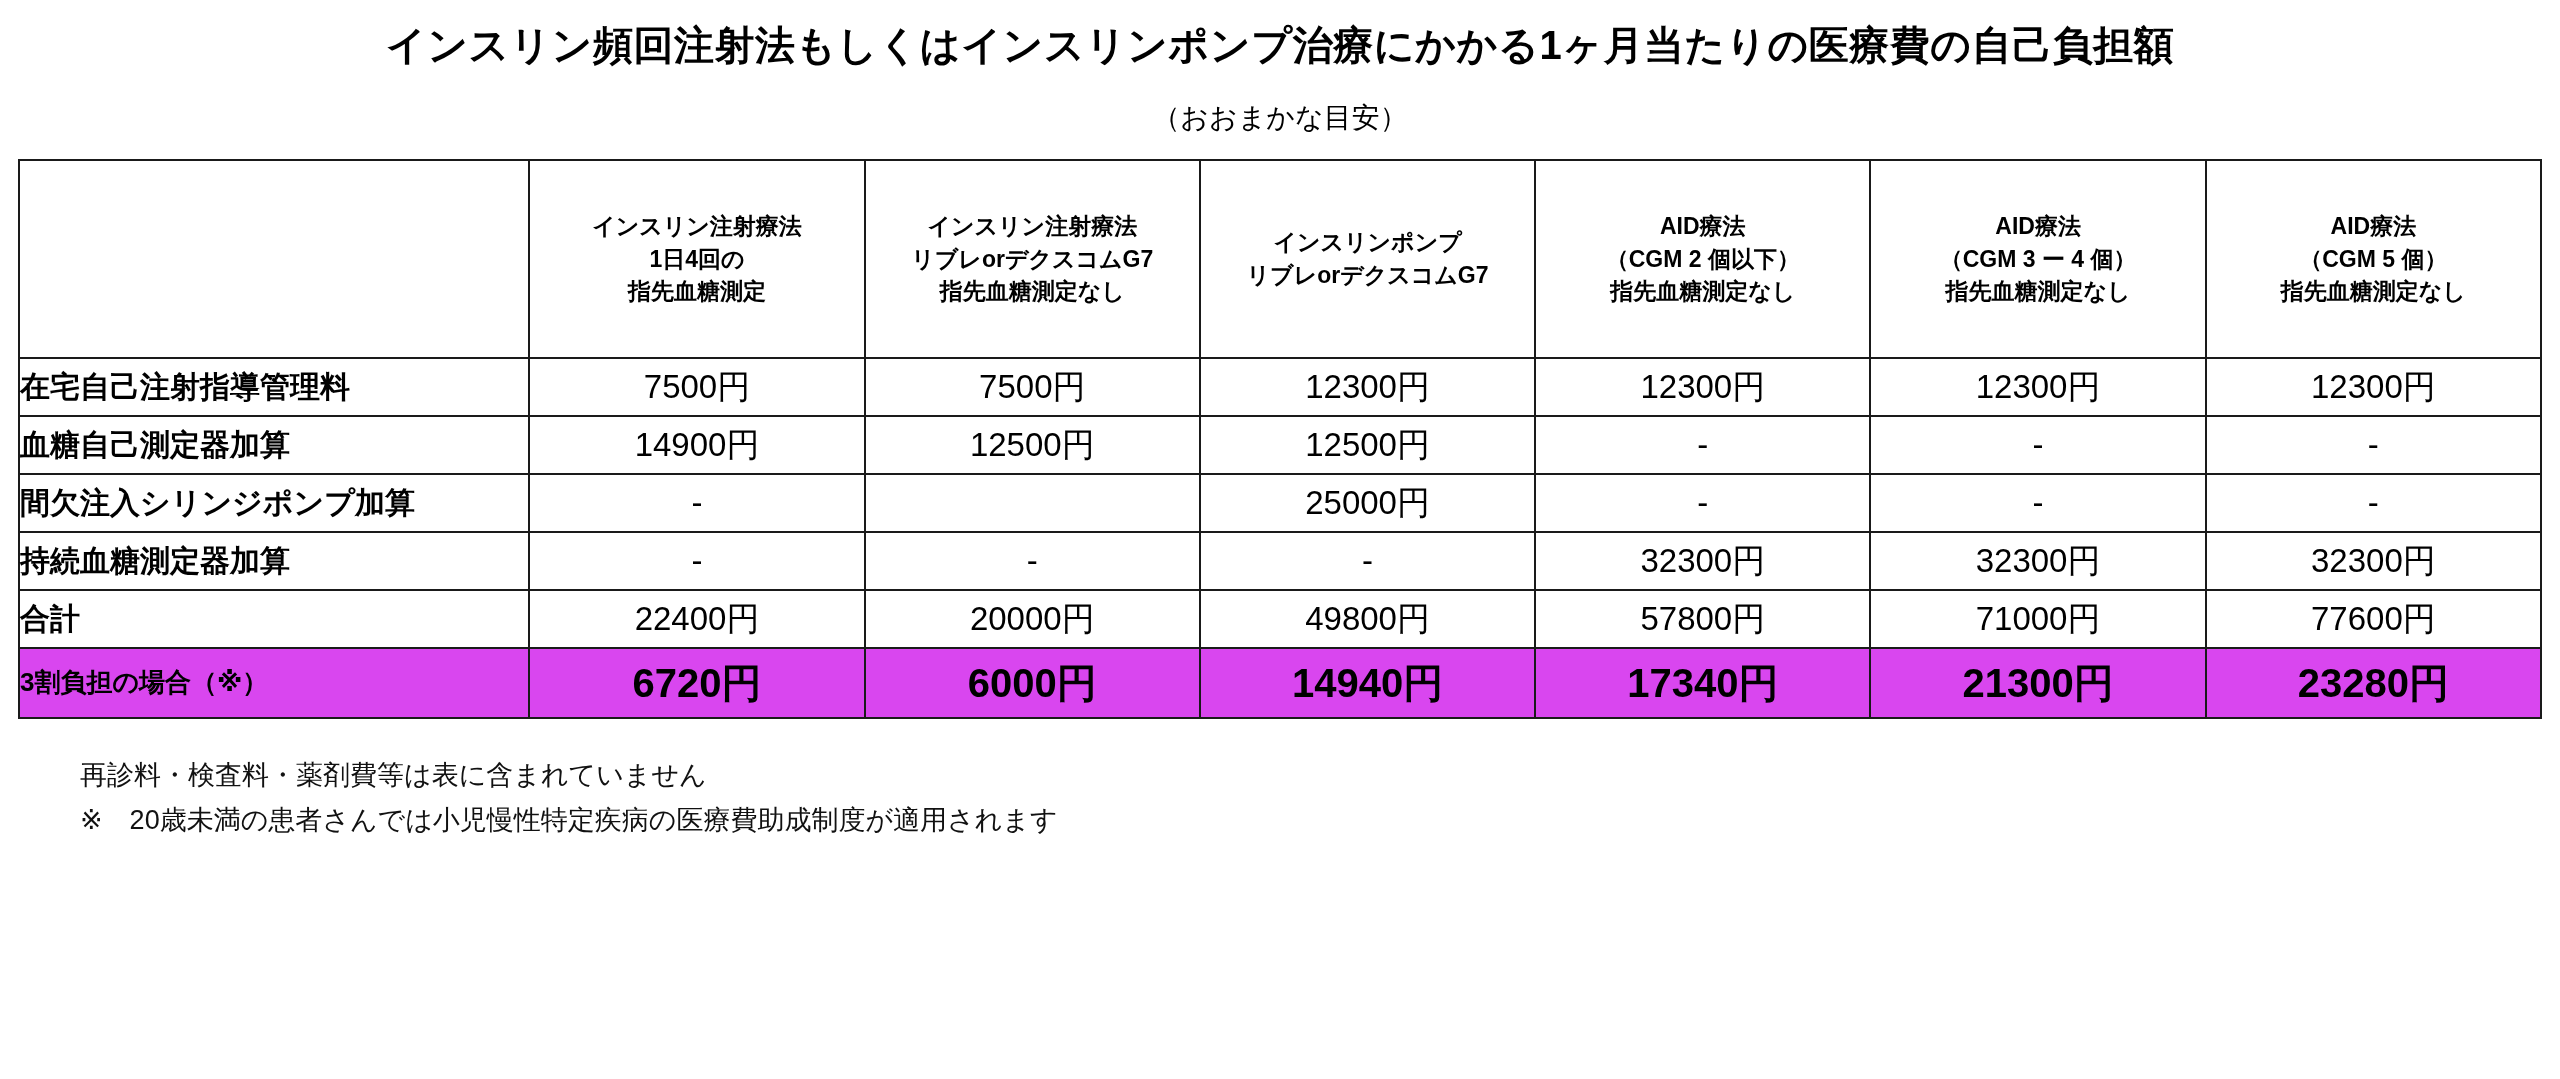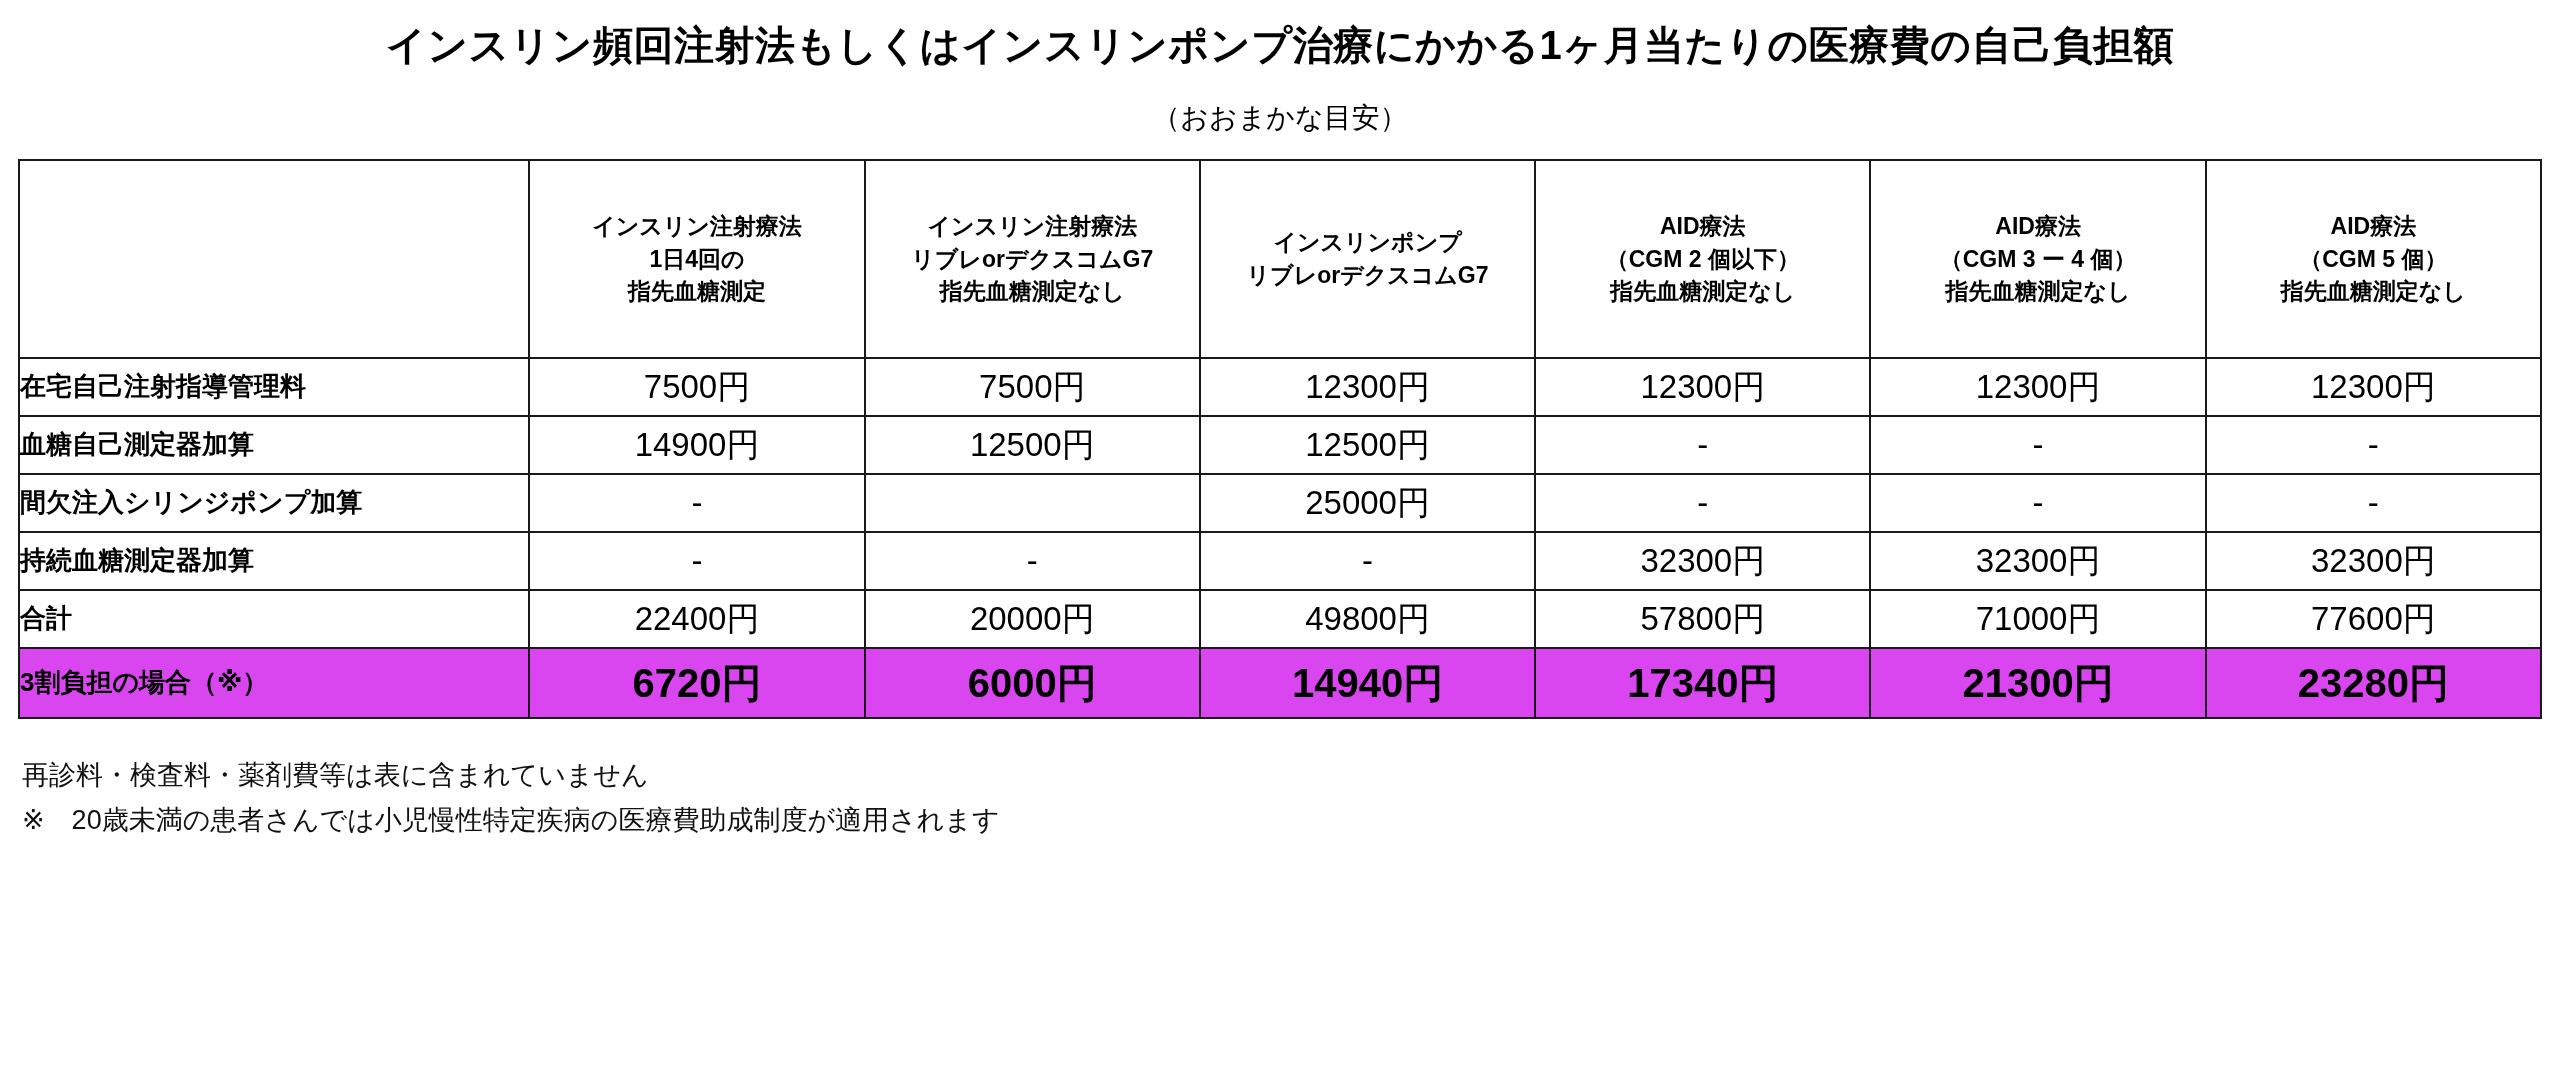--- a/index.html
+++ b/index.html
@@ -57,21 +57,21 @@
     text-align: center;
     font-size: 23px;
     font-weight: bold;
     line-height: 1.42;
     padding: 6px 6px;
     color: #000000;
   }
   .hdr-cell .ln { display: block; white-space: nowrap; }
   .hdr-blank { background: #ffffff; }
   .row-label {
-    font-size: 26px;
+    font-size: 30px;
     font-weight: bold;
     text-align: left;
     padding: 8px 4px 8px 6px;
     line-height: 1.2;
     white-space: nowrap;
     color: #000000;
   }
   .row-value {
     font-size: 33px;
     text-align: center;
@@ -88,21 +88,21 @@
   tr.highlight-row .row-label {
     font-size: 26px;
     font-weight: bold;
   }
   tr.highlight-row .row-value {
     font-size: 40px;
     font-weight: bold;
   }
   .notes {
     margin-top: 34px;
-    padding-left: 22px;
+    padding-left: 80px;
     font-size: 27px;
     line-height: 1.65;
     color: #111111;
   }
   .note-line { display: block; }
 </style>
 </head>
 <body>
 
 <div class="page">

